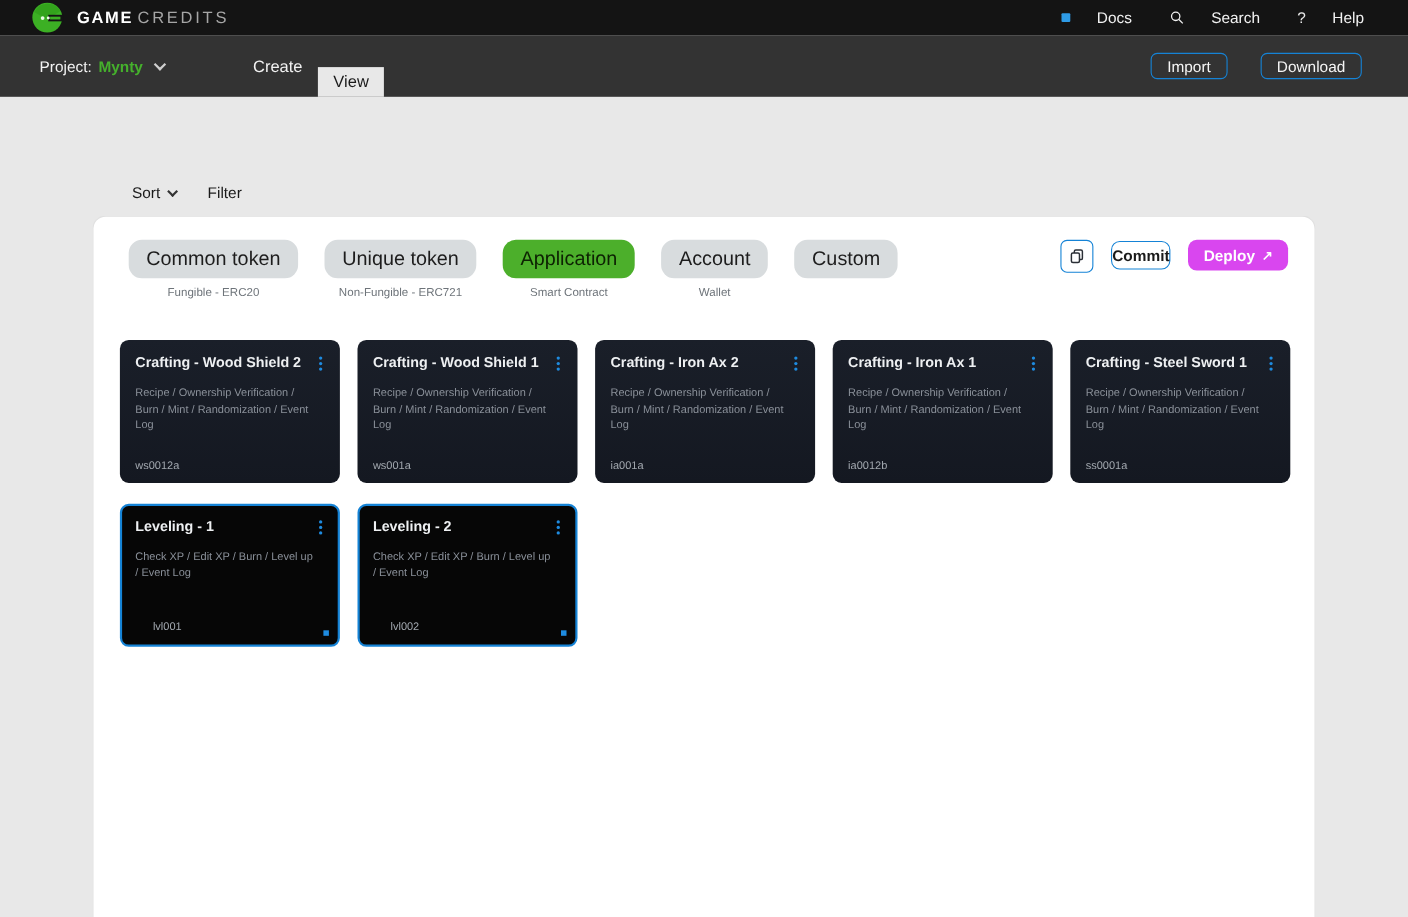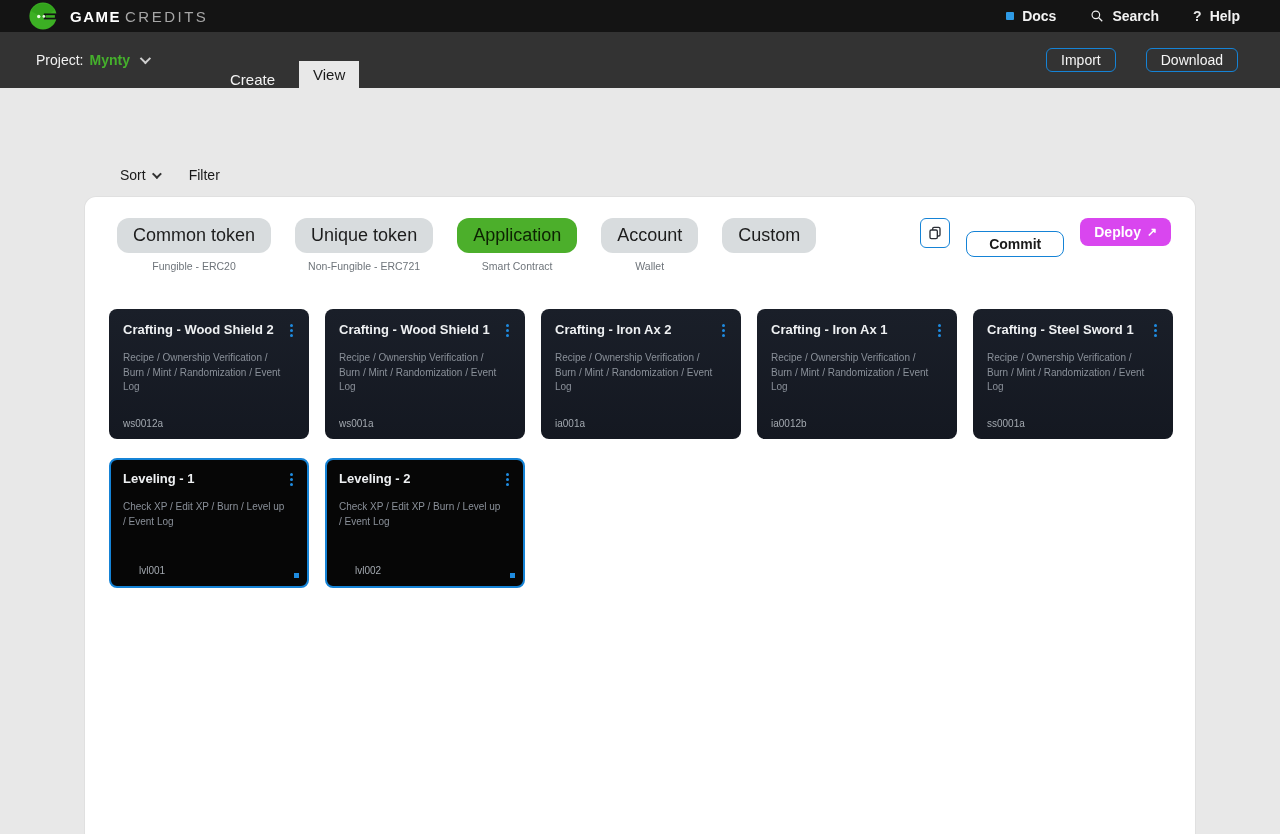--- a/index.html
+++ b/index.html
@@ -6,32 +6,32 @@
   html,body { width:1280px; height:834px; overflow:hidden; background:#e8e8e8;
               font-family:"Liberation Sans", sans-serif; }
 
   
   .topbar { height:32px; background:#141414; display:flex; align-items:center;
             padding:0 40px 0 26px; }
   .brand { display:flex; align-items:center; gap:10px; }
   .brand-name { font-size:15px; letter-spacing:1.5px; color:#ffffff; font-weight:bold; }
   .brand-name .light { color:#a6a6a6; font-weight:normal; letter-spacing:2.5px; margin-left:4px; }
   .topbar-links { margin-left:auto; display:flex; align-items:center; gap:34px; }
-  .toplink { display:flex; align-items:center; gap:8px; color:#f2f2f2; font-size:14px; cursor:pointer;font-weight:bold; }
+  .toplink { display:flex; align-items:center; gap:24px; color:#f2f2f2; font-size:14px; cursor:pointer; }
   .sq-icon { width:8px; height:8px; background:#2e9be6; border-radius:1px; display:inline-block; }
   .qmark { font-size:14px; color:#e8e8e8; }
 
   
   .navbar { height:56px; background:#333333; display:flex; align-items:center;
             position:relative; padding-left:36px; }
   .project { display:flex; align-items:center; gap:6px; color:#f2f2f2; font-size:14px; }
   .project .pname { color:#45b02c; font-weight:bold; }
   .chev { width:8px; height:8px; border-right:2px solid #cfcfcf; border-bottom:2px solid #cfcfcf;
           transform:rotate(45deg) translateY(-2px); display:inline-block; margin-left:4px; }
-  .tabs { position:absolute; left:216px; top:0; bottom:0; display:flex; align-items:flex-end; gap:10px; }
+  .tabs { position:absolute; left:216px; top:0; bottom:0; display:flex; align-items:center; gap:0; }
   .tab { color:#f2f2f2; font-size:15px; padding:0 14px; display:flex; align-items:center; cursor:pointer; }
   .tab.active { background:#e8e8e8; color:#1a1a1a; align-self:flex-end; height:27px; }
   .nav-actions { margin-left:auto; display:flex; gap:30px; margin-right:42px; }
   .nav-btn { background:transparent; border:1.5px solid #1583d6; border-radius:6px;
              color:#f5f5f5; font-size:14px; font-family:inherit; padding:3px 14px; cursor:pointer; }
 
   
   .main { height:753px; background:#e8e8e8; }
   .toolbar { padding:79px 0 0 120px; display:flex; gap:30px; }
   .tool { font-size:14px; color:#1a1a1a; display:flex; align-items:center; gap:6px; cursor:pointer; }
@@ -45,21 +45,21 @@
   .cat { display:flex; flex-direction:column; align-items:center; }
   .pill { border:none; background:#d8dcde; color:#1d1d1d; font-family:inherit; font-size:18px;
           height:35px; padding:0 16px; border-radius:12px; cursor:pointer; white-space:nowrap; }
   .pill.active { background:#4caf2b; color:#0d2203; }
   .sublabel { margin-top:7px; font-size:10.5px; color:#6e747a; white-space:nowrap; min-height:12px; }
 
   .actions { display:flex; gap:16px; align-items:flex-start; }
   .icon-btn { width:30px; height:30px; background:#fff; border:1.5px solid #1583d6; border-radius:6px;
               display:flex; align-items:center; justify-content:center; cursor:pointer; }
   .commit-btn { background:#fff; border:1.5px solid #1583d6; border-radius:8px; color:#1a1a1a;
-                font-family:inherit; font-size:14px; font-weight:bold; padding:4px 22px; margin-top:13px; cursor:pointer; }
+                font-family:inherit; font-size:14px; font-weight:bold; padding:4px 0; margin-top:1px; cursor:pointer; }
   .deploy-btn { background:#d946ef; border:none; border-radius:8px; color:#ffffff;
                 font-family:inherit; font-size:14px; font-weight:bold; padding:6px 14px; cursor:pointer;
                 display:flex; align-items:center; gap:6px; }
   .deploy-arrow { font-size:12px; line-height:1; }
 
   
   .grid { margin:37px 24px 0 24px; display:grid; grid-template-columns:repeat(5,200px);
           grid-auto-rows:130px; gap:19px 16px; }
   .card { position:relative; border-radius:8px; padding:13px 14px;
           background:linear-gradient(180deg,#1a1f29 0%,#141821 100%); cursor:pointer; }

